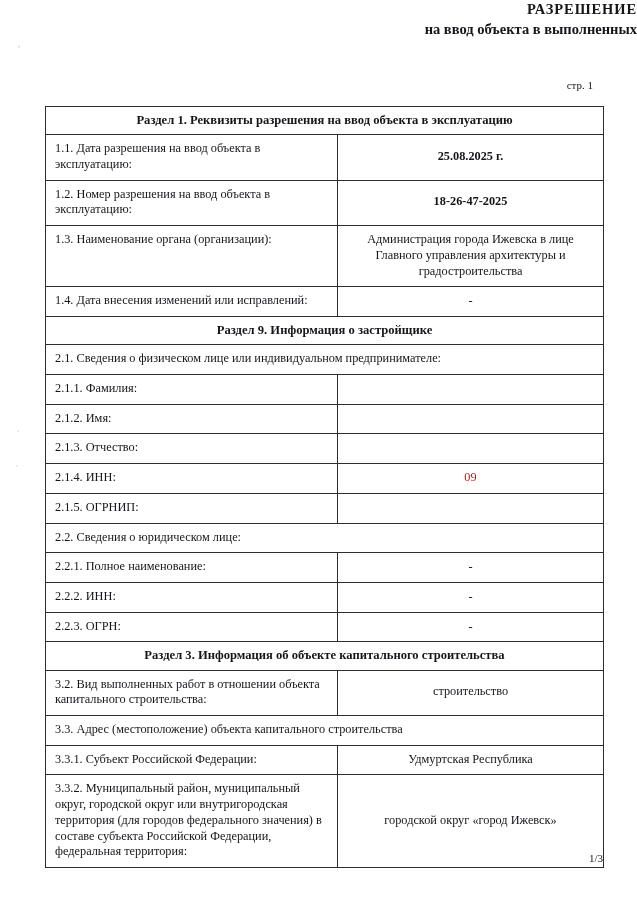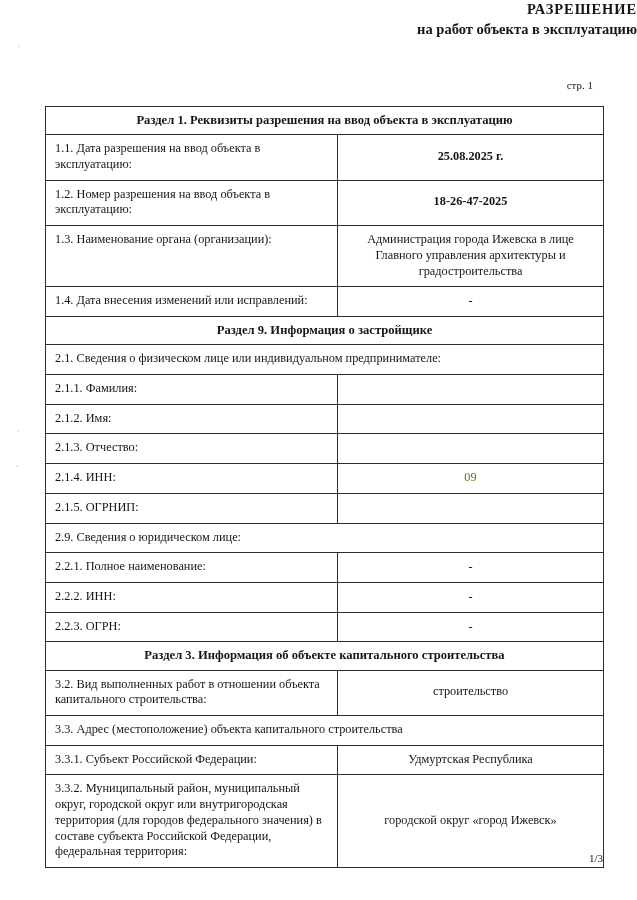--- a/index.html
+++ b/index.html
@@ -86,21 +86,21 @@
     font-weight: bold;
   }
   .val-plain {
     font-weight: normal;
   }
   .val-dash {
     font-weight: normal;
     letter-spacing: 0;
   }
   .val-faded {
-    color: #4d7c0f;
+    color: #b91c1c;
     font-weight: normal;
     font-size: 11.6px;
   }
   .val-blank {
     min-height: 13px;
   }
 
   .cell-multiline {
     line-height: 1.3;
   }
@@ -121,21 +121,21 @@
     opacity: 0.55;
   }
 </style>
 </head>
 <body>
 
 <div class="page">
 
   <div class="doc-header">
     <div class="doc-title">РАЗРЕШЕНИЕ</div>
-    <div class="doc-subtitle">на работ объекта в эксплуатацию</div>
+    <div class="doc-subtitle">на ввод объекта в выполненных</div>
   </div>
 
   <div class="page-marker">стр. 1</div>
 
   <table class="permit-table">
     <colgroup>
       <col style="width:292px">
       <col style="width:266px">
     </colgroup>
     <tbody>
@@ -191,21 +191,21 @@
         <td class="col-label">2.1.4. ИНН:</td>
         <td class="col-value val-faded">09</td>
       </tr>
 
       <tr>
         <td class="col-label">2.1.5. ОГРНИП:</td>
         <td class="col-value val-blank"></td>
       </tr>
 
       <tr class="span-row">
-        <td colspan="2">2.9. Сведения о юридическом лице:</td>
+        <td colspan="2">2.2. Сведения о юридическом лице:</td>
       </tr>
 
       <tr>
         <td class="col-label">2.2.1. Полное наименование:</td>
         <td class="col-value val-dash">-</td>
       </tr>
 
       <tr>
         <td class="col-label">2.2.2. ИНН:</td>
         <td class="col-value val-dash">-</td>

